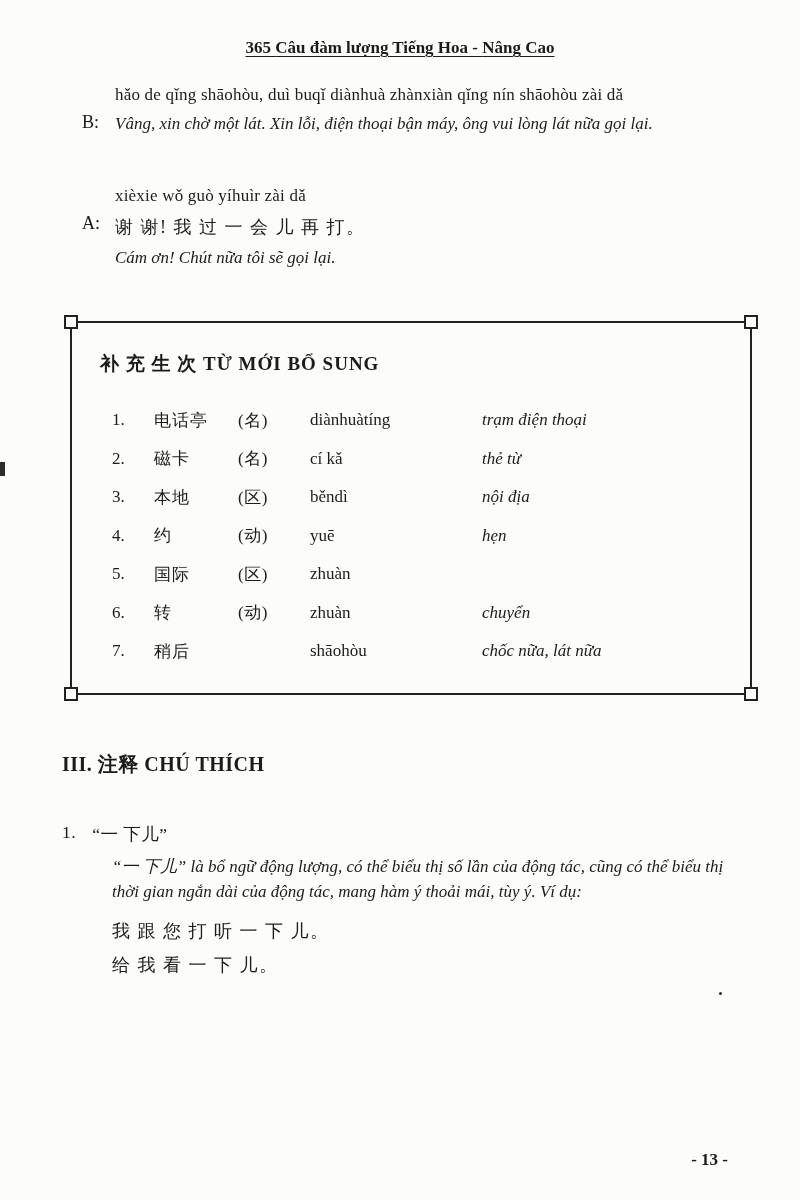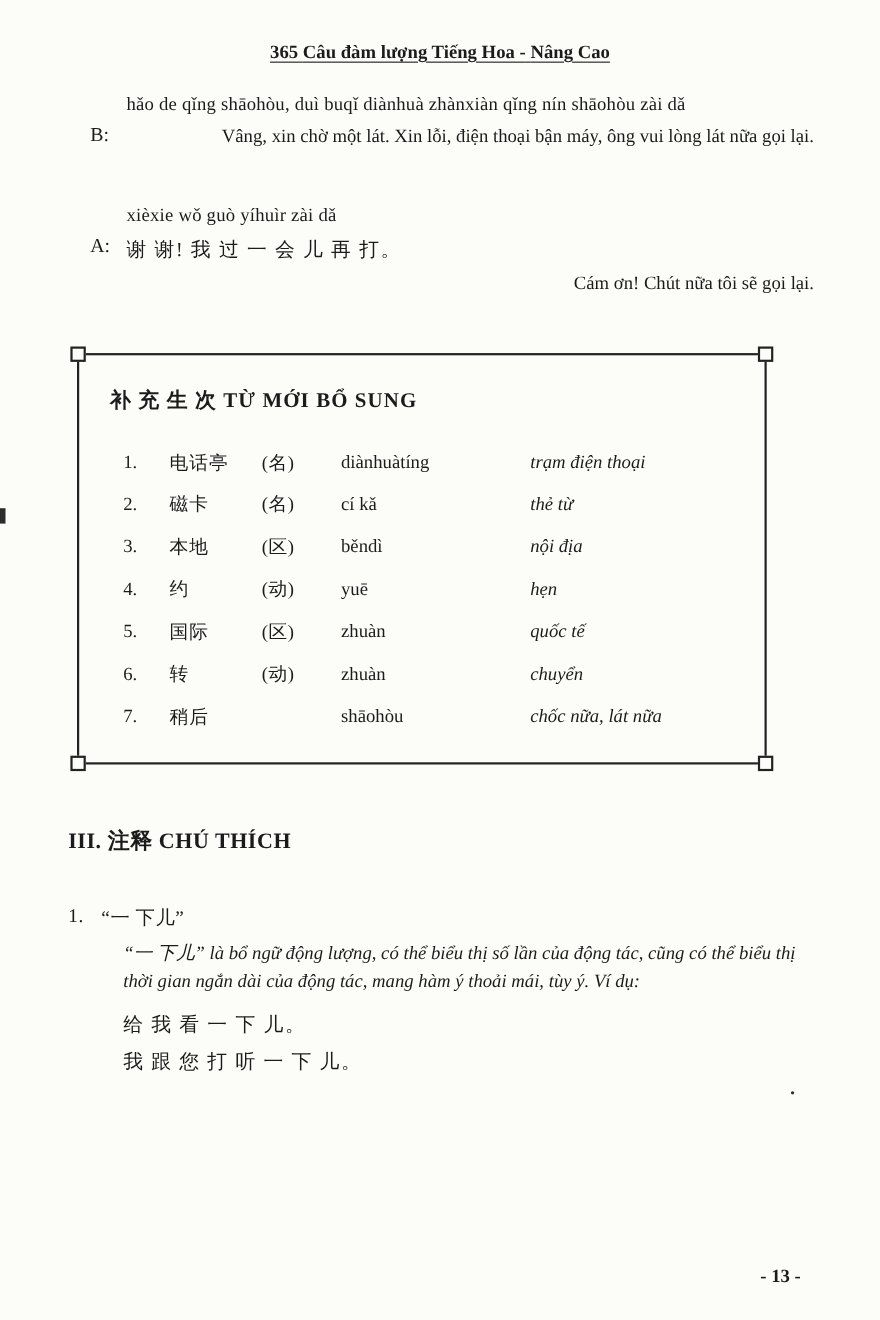--- a/index.html
+++ b/index.html
@@ -24,26 +24,26 @@
   }
   .header .title-italic{}
   
   .dlg{margin-left:115px;margin-right:60px;}
   .dlg-b{margin-top:24px;}
   .dlg-a{margin-top:46px;}
   .pinyin{font-size:17px;line-height:26px;letter-spacing:.2px;}
   .hanzi-row{position:relative;margin-top:3px;}
   .dlg-label{position:absolute;left:-33px;top:1px;font-size:18px;}
   .hanzi{font-size:18px;line-height:30px;letter-spacing:1.5px;}
-  .viet{font-size:17px;line-height:26px;margin-top:3px;max-width:625px;text-align:right;}
+  .viet{font-style:italic;font-size:17px;line-height:26px;margin-top:3px;max-width:625px;}
   
   .vocab-box{
     position:relative;
     margin:50px 0 0 70px;
-    width:627px;
+    width:682px;
     border:2.5px solid #222;
     padding:28px 15px 22px 0;
     background:#fcfcf9;
     box-sizing:border-box;
   }
   .corner{
     position:absolute;width:10px;height:10px;
     border:2px solid #222;background:#fcfcf9;
   }
   .corner.tl{top:-8px;left:-8px;}
@@ -170,21 +170,20 @@
       <span class="v-hanzi">约</span>
       <span class="v-pos">(动)</span>
       <span class="v-pinyin">yuē</span>
       <span class="v-meaning">hẹn</span>
     </div>
     <div class="vocab-row">
       <span class="v-num">5.</span>
       <span class="v-hanzi">国际</span>
       <span class="v-pos">(区)</span>
       <span class="v-pinyin">zhuàn</span>
-      <span class="v-meaning">quốc tế</span>
     </div>
     <div class="vocab-row">
       <span class="v-num">6.</span>
       <span class="v-hanzi">转</span>
       <span class="v-pos">(动)</span>
       <span class="v-pinyin">zhuàn</span>
       <span class="v-meaning">chuyển</span>
     </div>
     <div class="vocab-row">
       <span class="v-num">7.</span>
@@ -199,20 +198,20 @@
 <div class="section-heading">III. 注释 CHÚ THÍCH</div>
 
 <div class="note-head">
   <span>1.</span>
   <span>“一 下儿”</span>
 </div>
 
 <div class="note-body">“一 下儿” là bổ ngữ động lượng, có thể biểu thị số lần của động tác, cũng có thể biểu thị thời gian ngắn dài của động tác, mang hàm ý thoải mái, tùy ý. Ví dụ:</div>
 
 <div class="note-examples">
+  <div class="example">我 跟 您 打 听 一 下 儿。</div>
   <div class="example">给 我 看 一 下 儿。</div>
-  <div class="example">我 跟 您 打 听 一 下 儿。</div>
 </div>
 
 <div class="page-number">- 13 -</div>
 
 <div class="speck speck-edge"></div>
 <div class="speck speck-dot"></div>
 
 </body></html>

